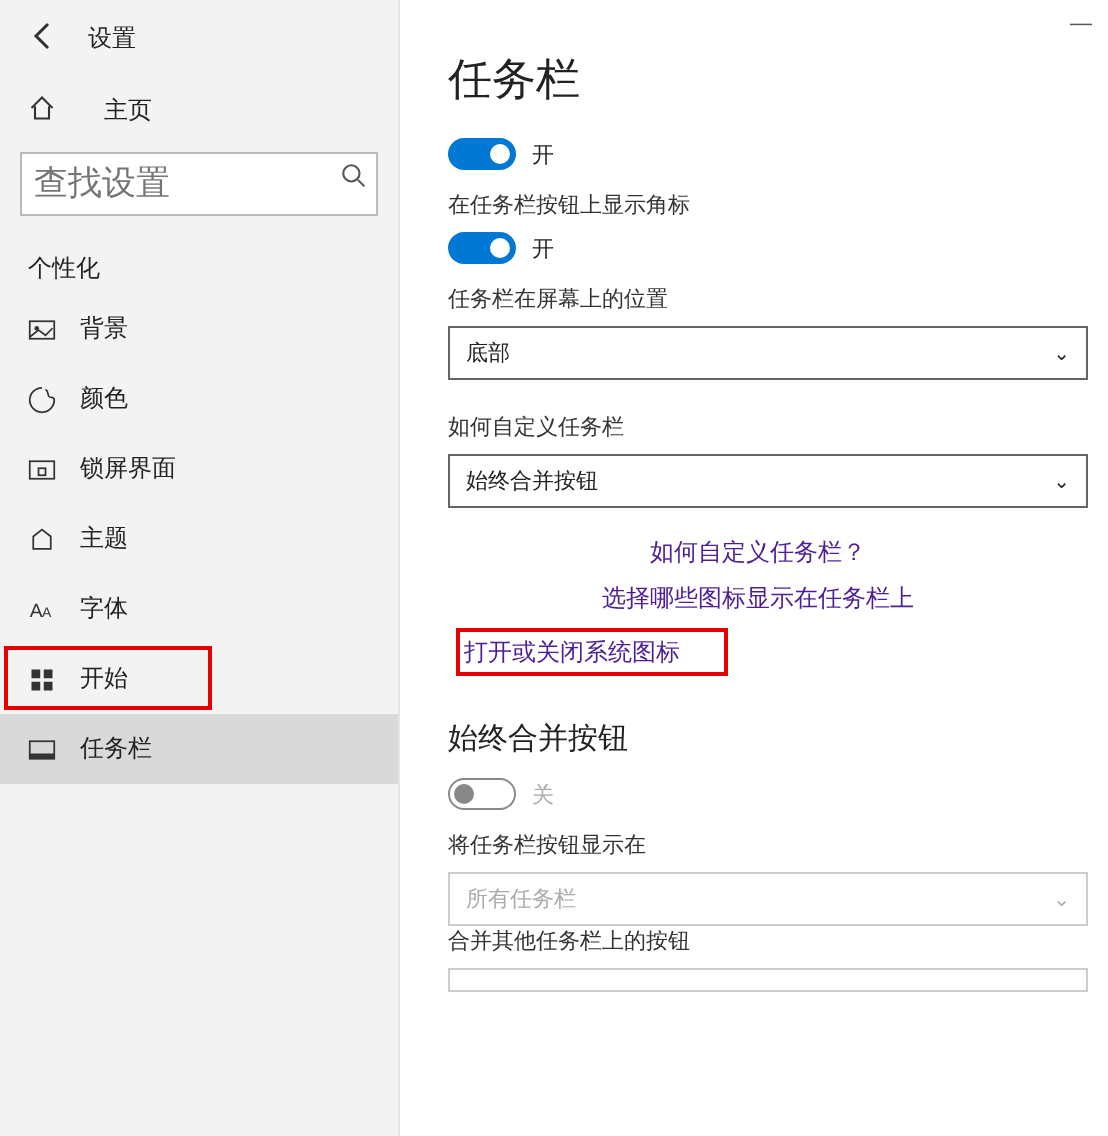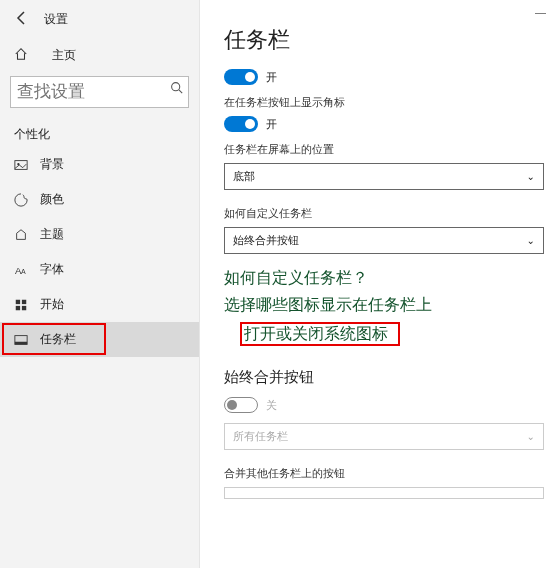--- a/index.html
+++ b/index.html
@@ -91,28 +91,28 @@
   .switch.off .knob { left:2px; background:#888; top:2px; }
   .toggle-label { font-size:11px; }
   .select {
     border:1px solid #666;
     padding:5px 8px;
     display:flex; justify-content:space-between; align-items:center;
     width:320px; font-size:11px;
   }
   .select.disabled { border-color:#ccc; color:#aaa; }
   .select .chev { font-size:10px; }
-  .link { color:#14532d; font-size:16px; cursor:pointer; margin:6px 0; display:block; }
+  .link { color:#4c1d95; font-size:12px; cursor:pointer; margin:6px 0; display:block;text-align:center; }
   .highlight-red-link {
     border:2px solid #e60000;
-    width:160px; height:24px;
+    width:136px; height:24px;
     position:relative;
     display:flex; align-items:center;
     padding-left:2px;
-    margin:4px 16px;
+    margin:4px 4px;
   }
   .win-controls {
     position:absolute;
     right:8px; top:6px;
     display:flex; gap:18px;
     color:#555;
   }
   .win-controls span { font-size:11px; cursor:pointer; }
 </style>
 </head>
@@ -156,20 +156,27 @@
       <span>背景</span>
     </div>
     <div class="nav-item">
       <svg viewBox="0 0 16 16">
           <path d="M8 1 A7 7 0 1 0 15 8 C15 6 13 7 12 6 C11 5 12 3 10 2" stroke="#333" fill="none"></path>
         </svg>
       <span>颜色</span>
     </div>
     <div class="nav-item">
       <svg viewBox="0 0 16 16">
+          <rect x="1" y="3" width="14" height="10" stroke="#333" fill="none"></rect>
+          <rect x="6" y="7" width="4" height="4" stroke="#333" fill="none"></rect>
+        </svg>
+      <span>锁屏界面</span>
+    </div>
+    <div class="nav-item">
+      <svg viewBox="0 0 16 16">
           <path d="M3 13 L3 6 L8 2 L13 6 L13 13 Z" stroke="#333" fill="none"></path>
         </svg>
       <span>主题</span>
     </div>
     <div class="nav-item">
       <svg viewBox="0 0 16 16">
           <text x="1" y="12" font-size="11" fill="#333">A</text>
           <text x="8" y="12" font-size="8" fill="#333">A</text>
         </svg>
       <span>字体</span>
@@ -241,24 +248,25 @@
     <h2>始终合并按钮</h2>
     <div class="row">
       <div class="toggle">
         <div class="switch off">
             <div class="knob"></div>
           </div>
         <span class="toggle-label disabled">关</span>
       </div>
     </div>
 
+    <div class="desc">将任务栏按钮显示在</div>
     <div class="select disabled">
       <span>所有任务栏</span>
       <span class="chev">⌄</span>
     </div>
 
-    <div class="desc" style="margin-top:16px">合并其他任务栏上的按钮</div>
+    <div class="desc" style="margin-top:0">合并其他任务栏上的按钮</div>
     <div class="select disabled">
       
       
     </div>
   </div>
 </div>
 
 </body></html>

